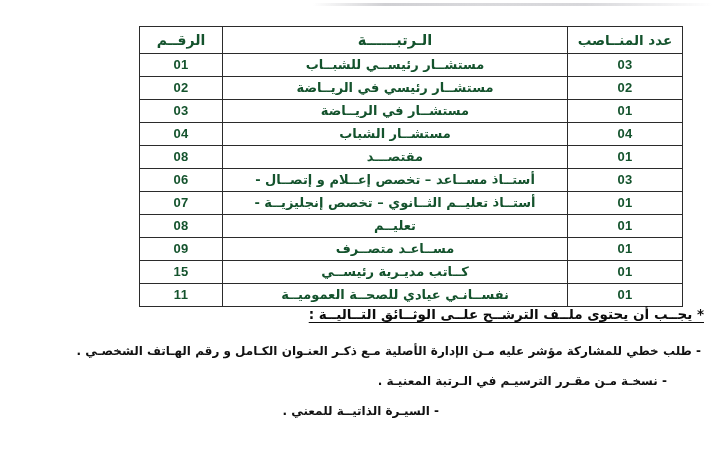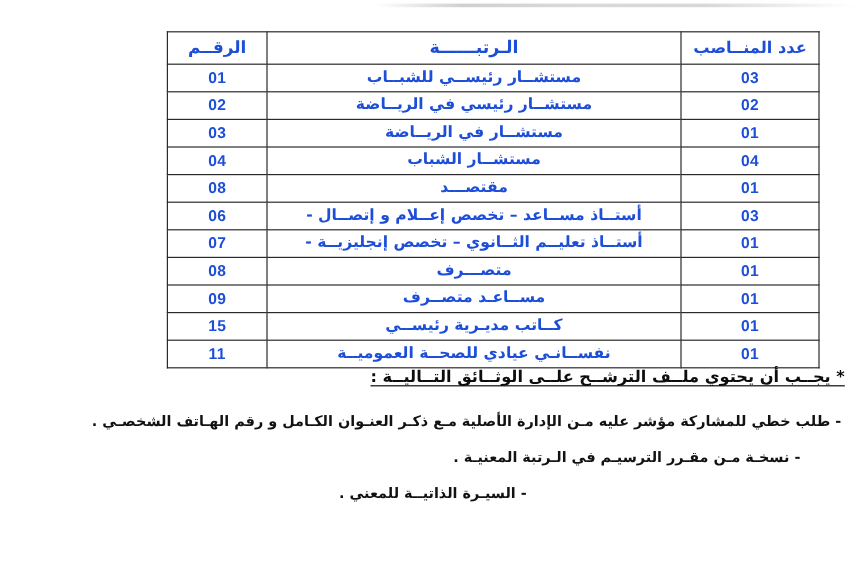--- a/index.html
+++ b/index.html
@@ -52,21 +52,21 @@
   }
   table.vacancy th,
   table.vacancy td {
     border: 1px solid #2b2b2b;
     padding: 0;
     height: 22px;
     line-height: 22px;
     text-align: center;
     vertical-align: middle;
     font-weight: bold;
-    color: #1d4ed8;
+    color: #14532d;
     white-space: nowrap;
     overflow: hidden;
   }
   
   col.c-num   { width: 83px; }
   col.c-rank  { width: 345px; }
   col.c-posts { width: 115px; }
 
   table.vacancy thead th {
     height: 26px;
@@ -181,21 +181,21 @@
           <td class="cell-rank">أستــاذ مســاعد – تخصص إعــلام و إتصــال -</td>
           <td class="cell-num">06</td>
         </tr>
         <tr>
           <td class="cell-posts">01</td>
           <td class="cell-rank">أستــاذ تعليــم الثــانوي – تخصص إنجليزيــة -</td>
           <td class="cell-num">07</td>
         </tr>
         <tr>
           <td class="cell-posts">01</td>
-          <td class="cell-rank">متصـــرف</td>
+          <td class="cell-rank">تعليــم</td>
           <td class="cell-num">08</td>
         </tr>
         <tr>
           <td class="cell-posts">01</td>
           <td class="cell-rank">مســاعـد متصــرف</td>
           <td class="cell-num">09</td>
         </tr>
         <tr>
           <td class="cell-posts">01</td>
           <td class="cell-rank">كــاتب مديـرية رئيســي</td>

